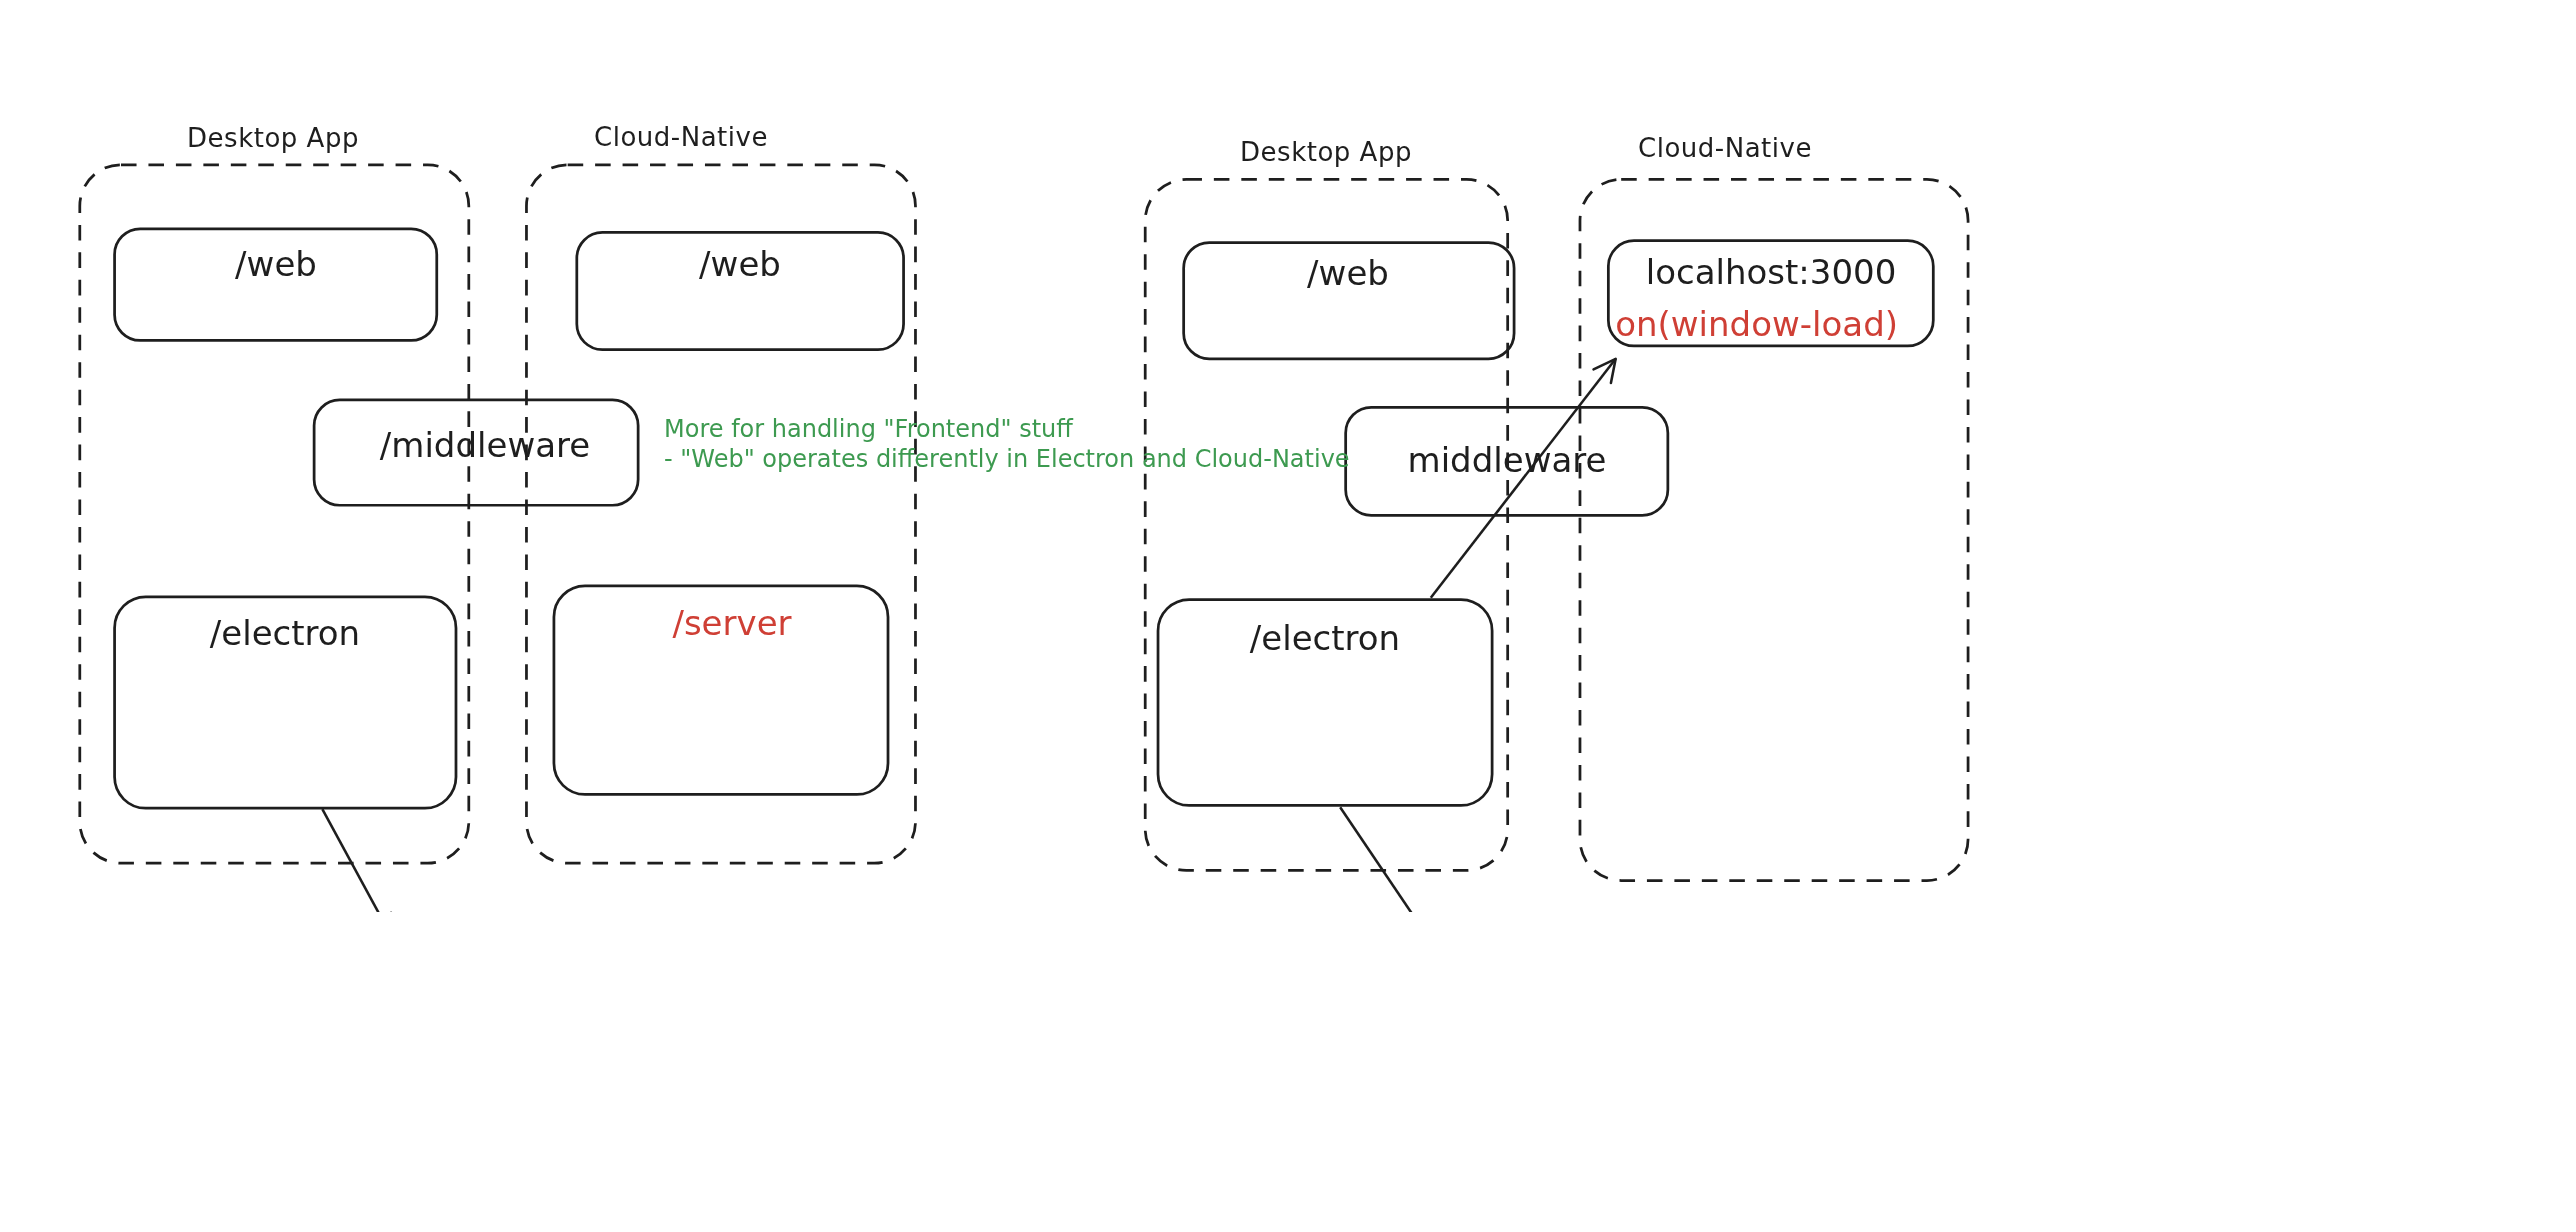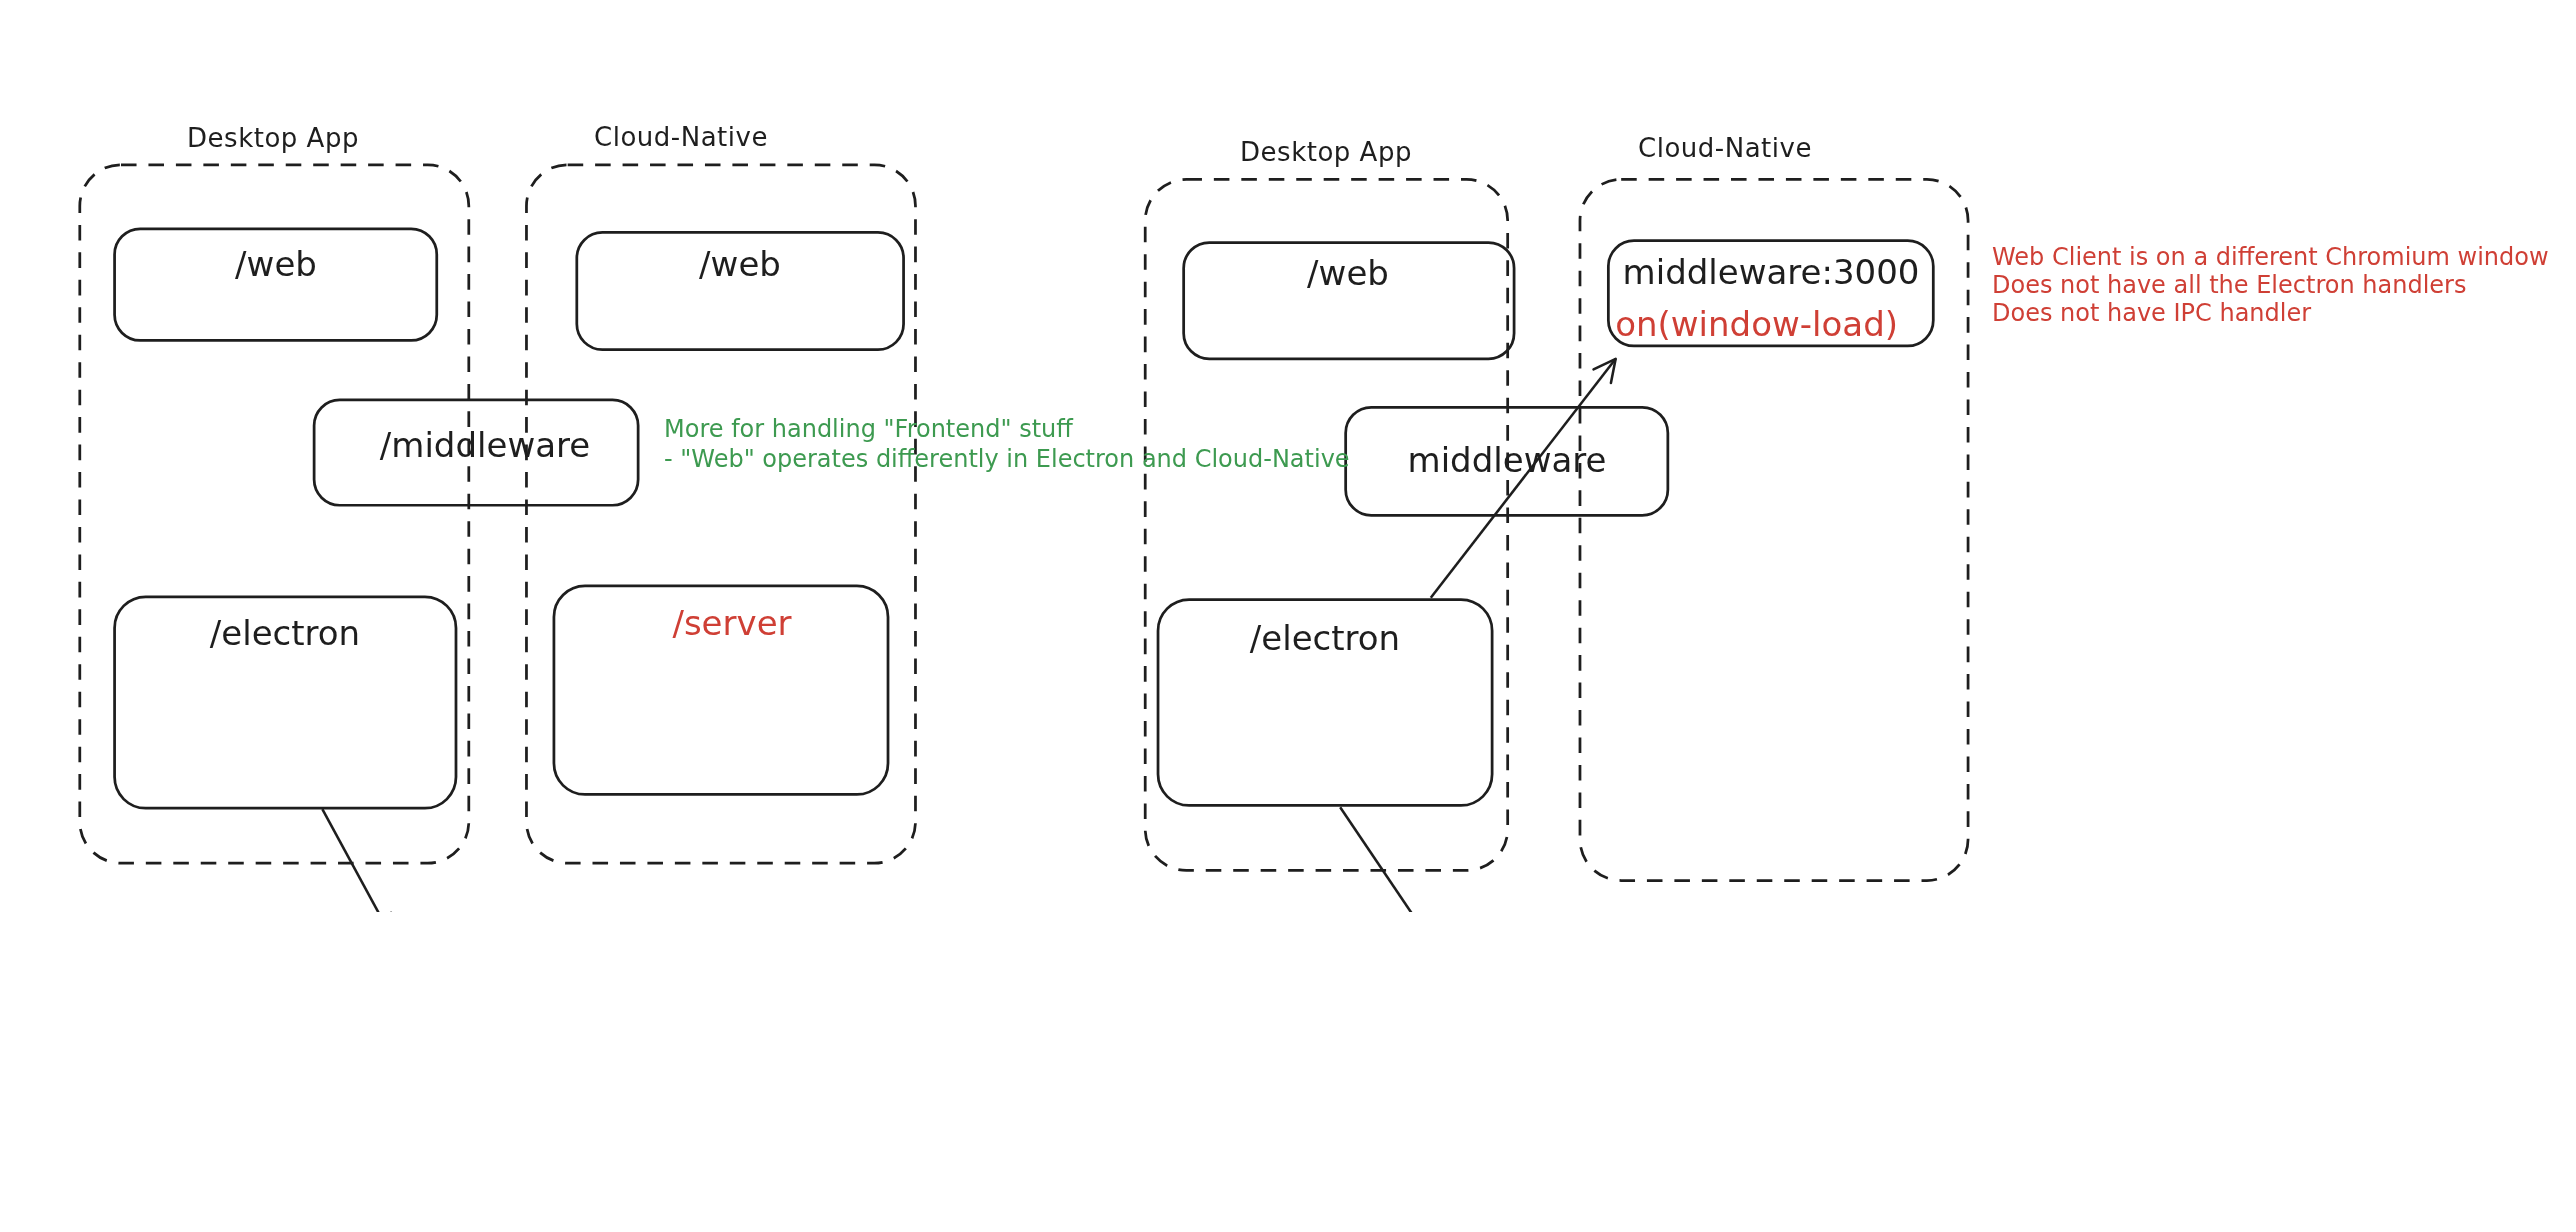--- a/index.html
+++ b/index.html
@@ -113,31 +113,26 @@
   <div class="t t-group lbl-g-r-cloud">Cloud-Native</div>
 
   <div class="t lbl-web-l">/web</div>
   <div class="t lbl-web-cn">/web</div>
   <div class="t lbl-middleware-l">/middleware</div>
   <div class="t lbl-electron-l">/electron</div>
   <div class="t t-red lbl-server-cn">/server</div>
   <div class="t lbl-plugins-l">/plugins</div>
 
   <div class="t lbl-web-r">/web</div>
-  <div class="t lbl-localhost-r">middleware:3000</div>
+  <div class="t lbl-localhost-r">localhost:3000</div>
   <div class="t t-red t-right lbl-localhost-sub">on(window-load)</div>
   <div class="t lbl-middleware-r">middleware</div>
   <div class="t lbl-electron-r">/electron</div>
   <div class="t lbl-plugins-r">Plugins</div>
 
   <div class="note note-green">
     <div>More for handling "Frontend" stuff</div>
     <div>- "Web" operates differently in Electron and Cloud-Native</div>
   </div>
 
-  <div class="note note-red">
-    <div>Web Client is on a different Chromium window</div>
-    <div>Does not have all the Electron handlers</div>
-    <div>Does not have IPC handler</div>
-  </div>
 
 </div>
 
 
 </body></html>

